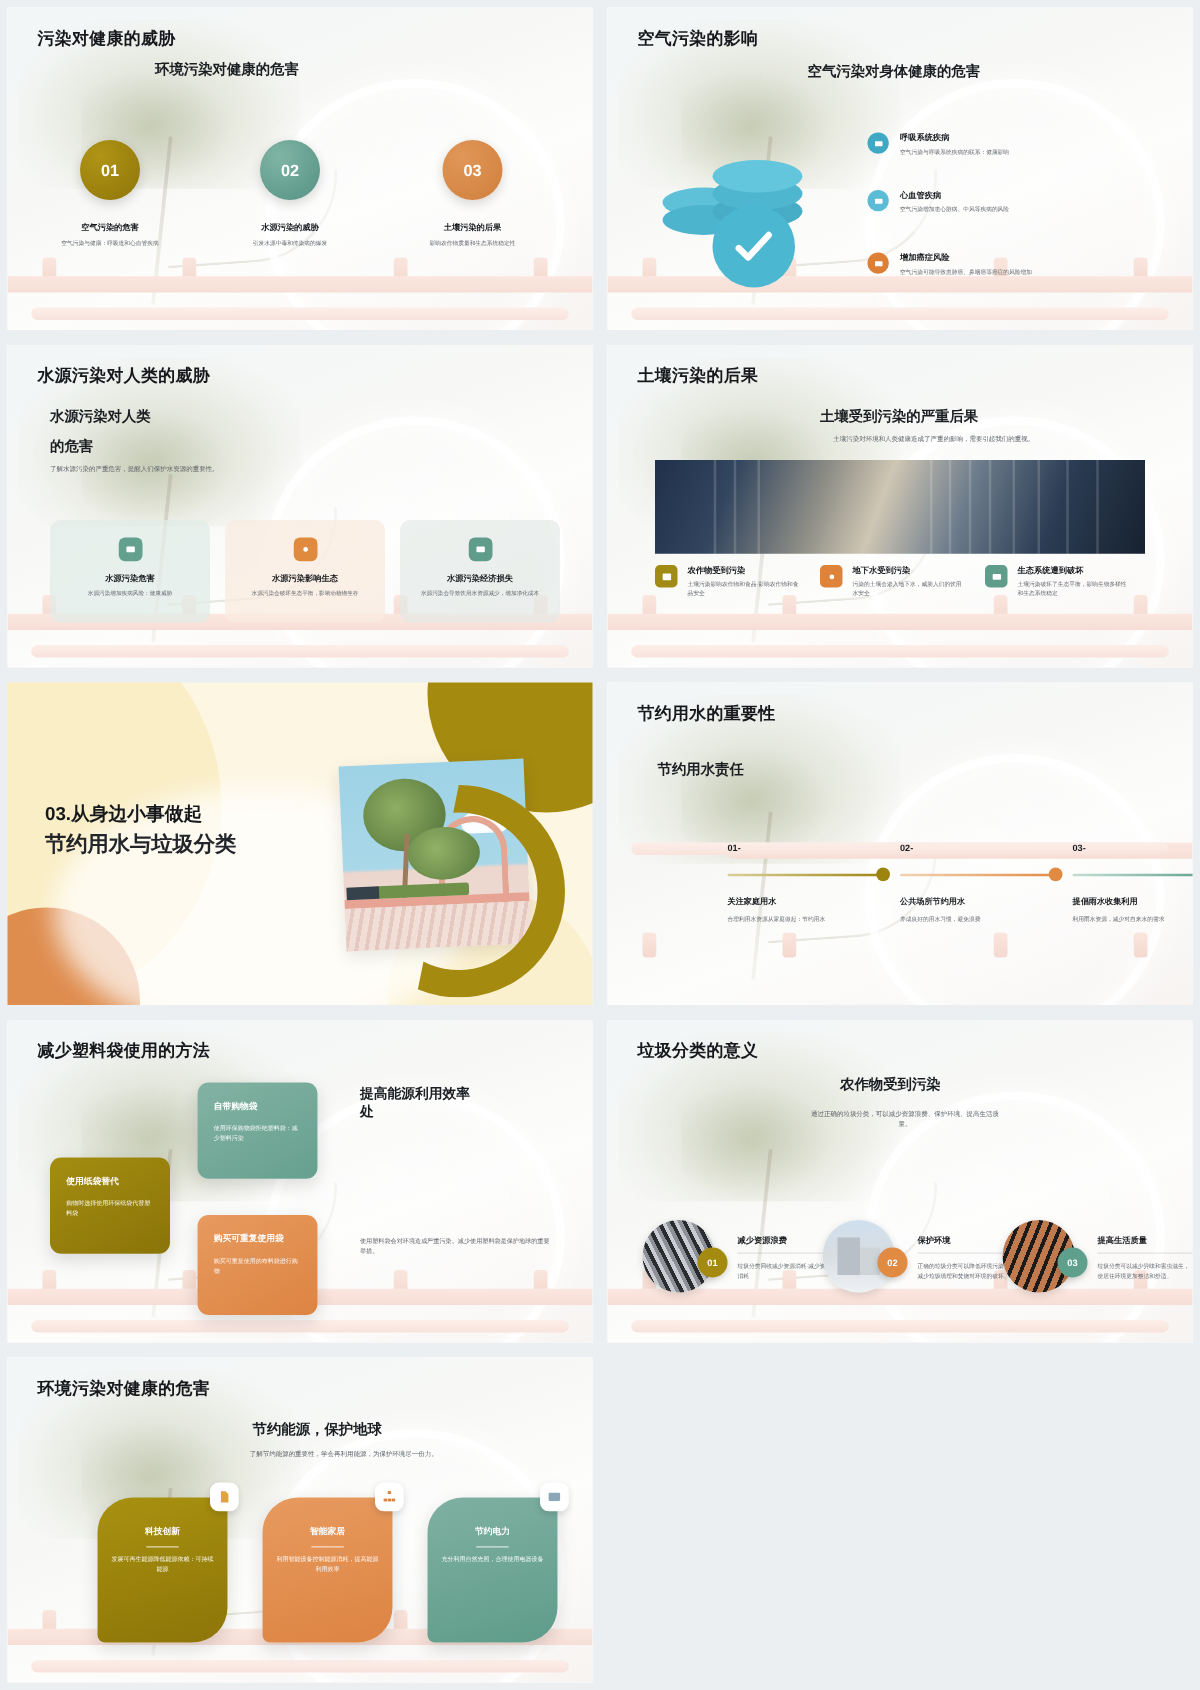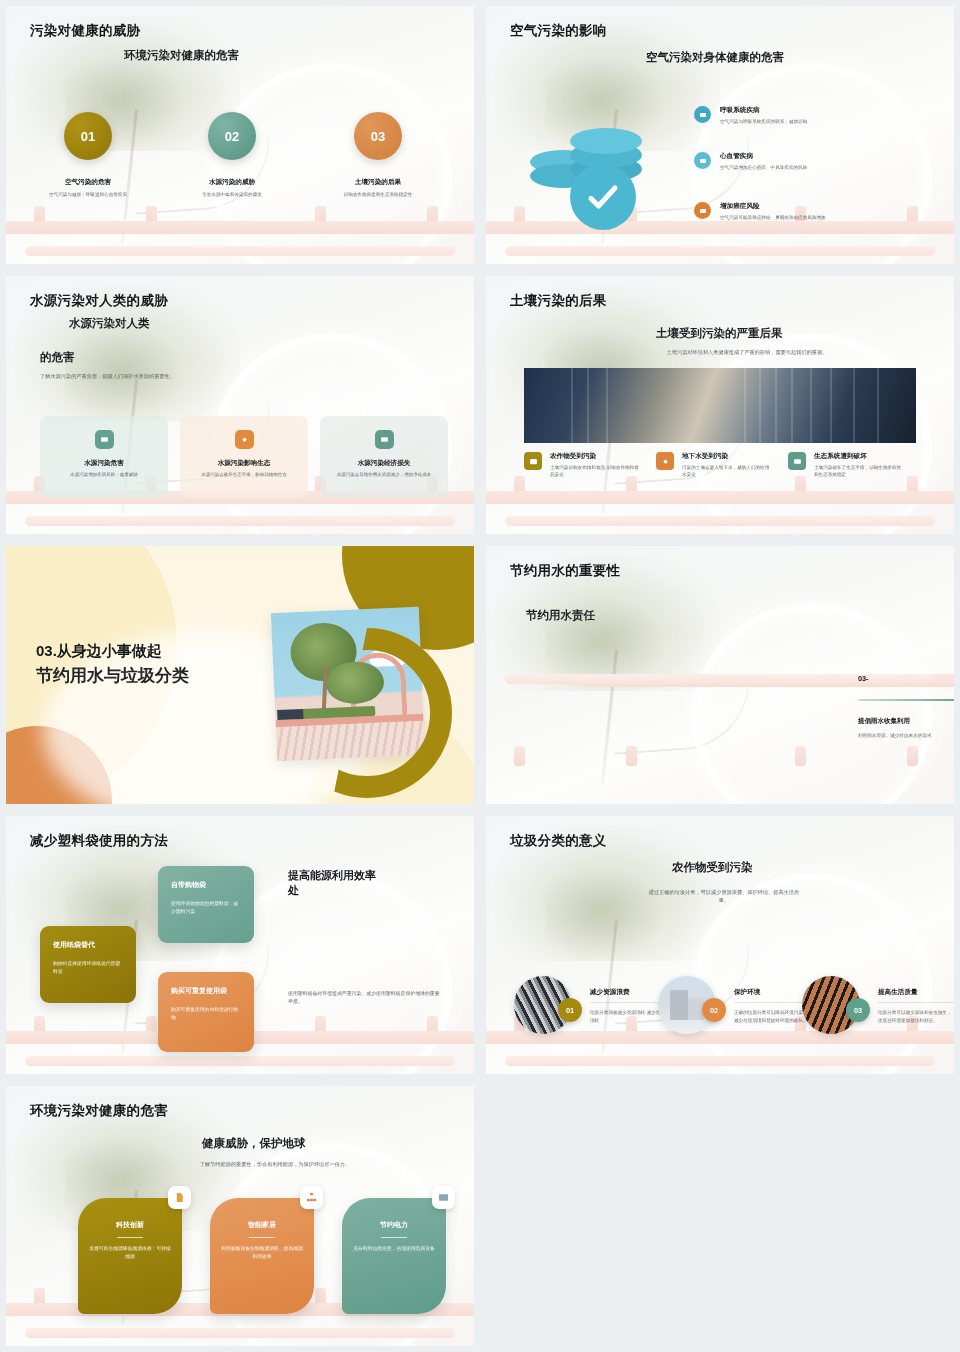--- a/index.html
+++ b/index.html
@@ -323,21 +323,21 @@
         <div class="branch"></div>
       <div class="ring"></div>
       <div class="post" style="left:6%"></div>
         <div class="post" style="left:30%"></div>
       <div class="post" style="left:66%"></div>
         <div class="post" style="left:90%"></div>
       <div class="railbar a"></div>
         <div class="railbar b"></div>
     </div>
     <div class="slide-title">水源污染对人类的威胁</div>
-    <div class="head2" style="left:34px;top:40px;margin-left:29px;">水源污染对人类</div>
+    <div class="head2" style="left:34px;top:50px;">水源污染对人类</div>
     <div class="head2" style="left:34px;top:74px;">的危害</div>
     <div class="sub-p" style="left:34px;top:96px;width:230px;">了解水源污染的严重危害，提醒人们保护水资源的重要性。</div>
     <div class="card k1">
       <div class="tile">
           <svg viewBox="0 0 24 24">
             <rect x="3" y="6" width="18" height="12" rx="2"></rect>
           </svg>
         </div>
       <h4>水源污染危害</h4>
       <p>水源污染增加疾病风险：健康威胁</p>
@@ -450,20 +450,36 @@
       <div class="ring"></div>
       <div class="post" style="left:6%"></div>
         <div class="post" style="left:30%"></div>
       <div class="post" style="left:66%"></div>
         <div class="post" style="left:90%"></div>
       <div class="railbar a"></div>
         <div class="railbar b"></div>
     </div>
     <div class="slide-title">节约用水的重要性</div>
     <div class="head2" style="left:40px;top:62px;">节约用水责任</div>
+    <div class="tl a">
+      <div class="num">01-</div>
+      <div class="bar">
+          <span class="dot"></span>
+        </div>
+      <h4>关注家庭用水</h4>
+      <p>合理利用水资源从家庭做起：节约用水</p>
+      </div>
+    <div class="tl b">
+      <div class="num">02-</div>
+      <div class="bar">
+          <span class="dot"></span>
+        </div>
+      <h4>公共场所节约用水</h4>
+      <p>养成良好的用水习惯，避免浪费</p>
+      </div>
     <div class="tl c">
       <div class="num">03-</div>
       <div class="bar"></div>
       <h4>提倡雨水收集利用</h4>
       <p>利用雨水资源，减少对自来水的需求</p>
       </div>
   </div>
 
   <div class="slide s7">
     <div class="ecobg">
@@ -547,21 +563,21 @@
         <div class="branch"></div>
       <div class="ring"></div>
       <div class="post" style="left:6%"></div>
         <div class="post" style="left:30%"></div>
       <div class="post" style="left:66%"></div>
         <div class="post" style="left:90%"></div>
       <div class="railbar a"></div>
         <div class="railbar b"></div>
     </div>
     <div class="slide-title">环境污染对健康的危害</div>
-    <div class="head2" style="left:196px;top:50px;">健康威胁，保护地球</div>
+    <div class="head2" style="left:196px;top:50px;">节约能源，保护地球</div>
     <div class="sub-p" style="left:164px;top:74px;width:210px;text-align:center;">了解节约能源的重要性，学会再利用能源，为保护环境尽一份力。</div>
     <div class="leaf n1">
       <div class="badge">
           <svg viewBox="0 0 24 24" fill="#e0a43c">
             <path d="M6 2h8l5 5v15H6z"></path>
           </svg>
         </div>
       <h4>科技创新</h4>
         <div class="hr"></div>
       <p>发展可再生能源降低能源依赖：可持续能源</p>

